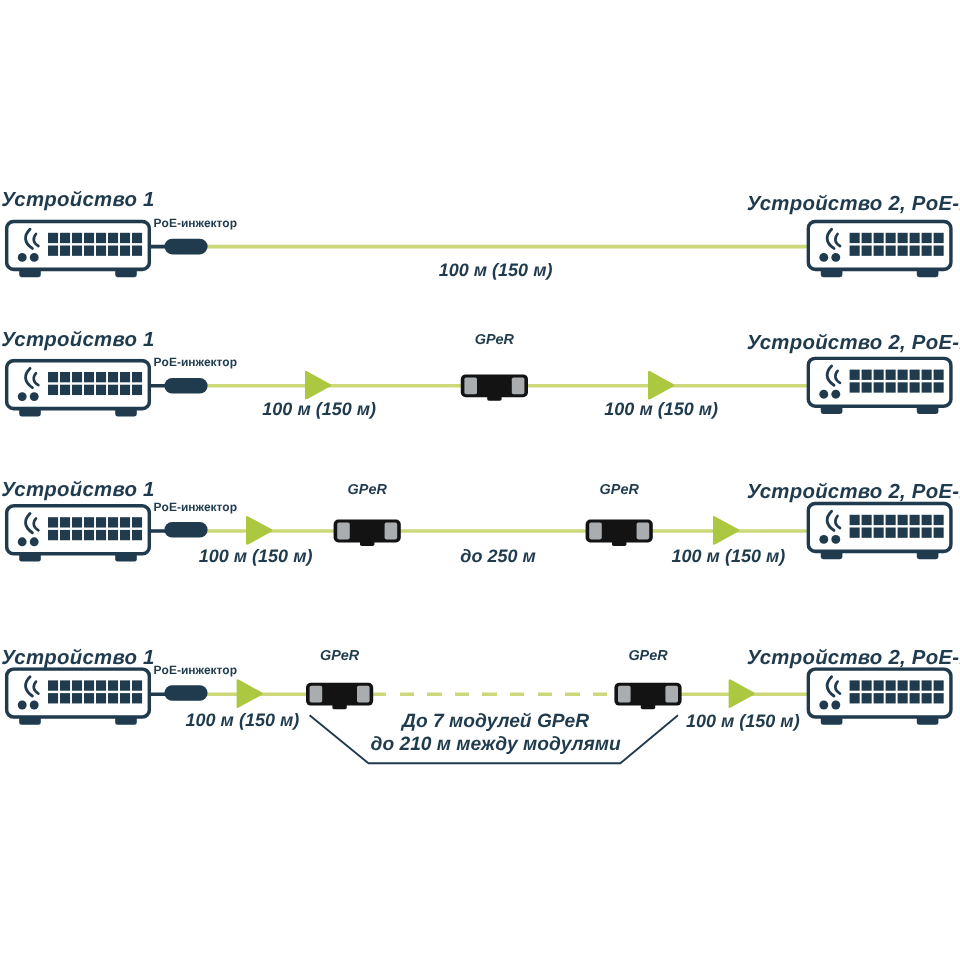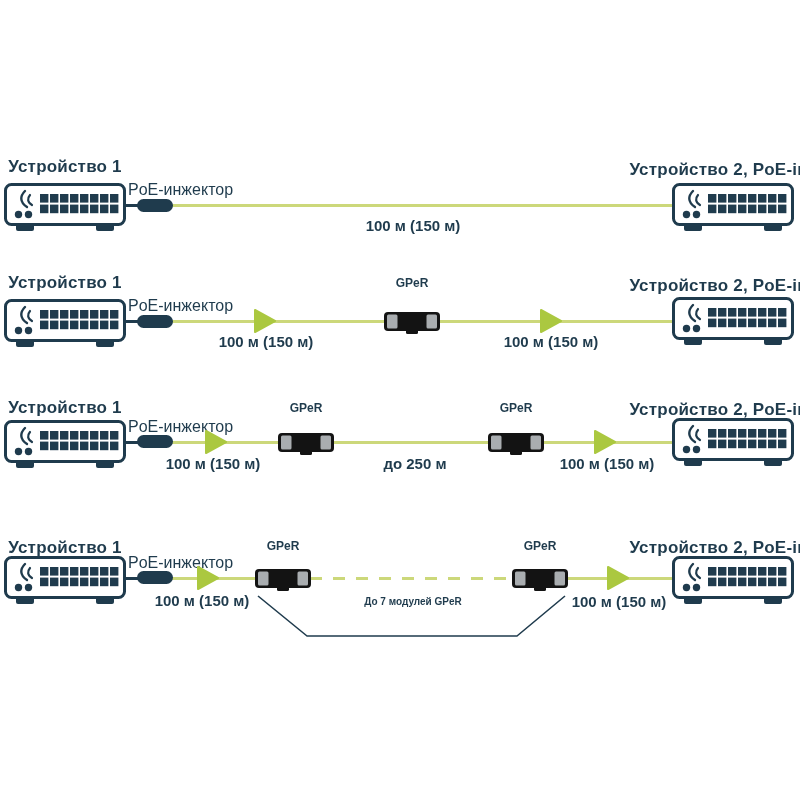--- a/index.html
+++ b/index.html
@@ -3,26 +3,26 @@
 <meta charset="utf-8">
 <style>
   html,body{margin:0;padding:0;}
   body{
     width:800px;height:800px;background:#ffffff;
     font-family:"Liberation Sans", sans-serif;
     color:#1f3b4d;
   }
   .canvas{position:relative;width:800px;height:800px;background:#ffffff;overflow:hidden;}
   .abs{position:absolute;}
-  .center{transform:translateX(-50%);white-space:nowrap;text-align:center;}
+  .center{transform:translateX(-50%);white-space:nowrap;text-align:center;font-style:italic;}
   .lbl-dev{font-size:17px;font-weight:700;letter-spacing:.2px;}
   .lbl-seg{font-size:15px;font-weight:600;}
   .lbl-gper{font-size:12px;font-weight:700;}
-  .lbl-inj{font-size:16px;font-weight:400;}
-  .lbl-note{font-size:10px;font-weight:600;line-height:19px;}
+  .lbl-inj{font-size:10px;font-weight:700;}
+  .lbl-note{font-size:16px;font-weight:600;line-height:19px;}
   .cable{position:absolute;height:3px;background:#ccd87a;border-radius:2px;}
   .cable-dark{position:absolute;height:3px;background:#1f3b4d;border-radius:2px;}
   .cable-dash{position:absolute;height:3px;border-radius:2px;
     background:repeating-linear-gradient(90deg,#ccd87a 0 12px,transparent 12px 23px);}
   .capsule{position:absolute;width:36px;height:13px;background:#1f3b4d;border-radius:7px;}
   svg.device{position:absolute;width:122px;height:50px;}
   svg.gper{position:absolute;width:58px;height:25px;}
   svg.arrow{position:absolute;width:22px;height:24px;}
   svg.bracket{position:absolute;}
   .defs{position:absolute;width:0;height:0;overflow:hidden;}
@@ -169,14 +169,15 @@
     </svg>
   <svg class="device" style="left:672px;top:556px">
       <use href="#sym-device"></use>
     </svg>
   <div class="abs center lbl-seg" style="left:202px;top:592px">100 м (150 м)</div>
   <div class="abs center lbl-seg" style="left:619px;top:593px">100 м (150 м)</div>
   <svg class="bracket" style="left:248px;top:588px;width:320px;height:52px" viewBox="0 0 320 52">
     <polyline points="10,8 59,48 269,48 317,8" fill="none" stroke="#1f3b4d" stroke-width="1.6" stroke-linejoin="round"></polyline>
   </svg>
   <div class="abs center lbl-note" style="left:413px;top:592px">До 7 модулей GPeR</div>
+  <div class="abs center lbl-note" style="left:413px;top:611px">до 210 м между модулями</div>
 
 </div>
 
 </body></html>

